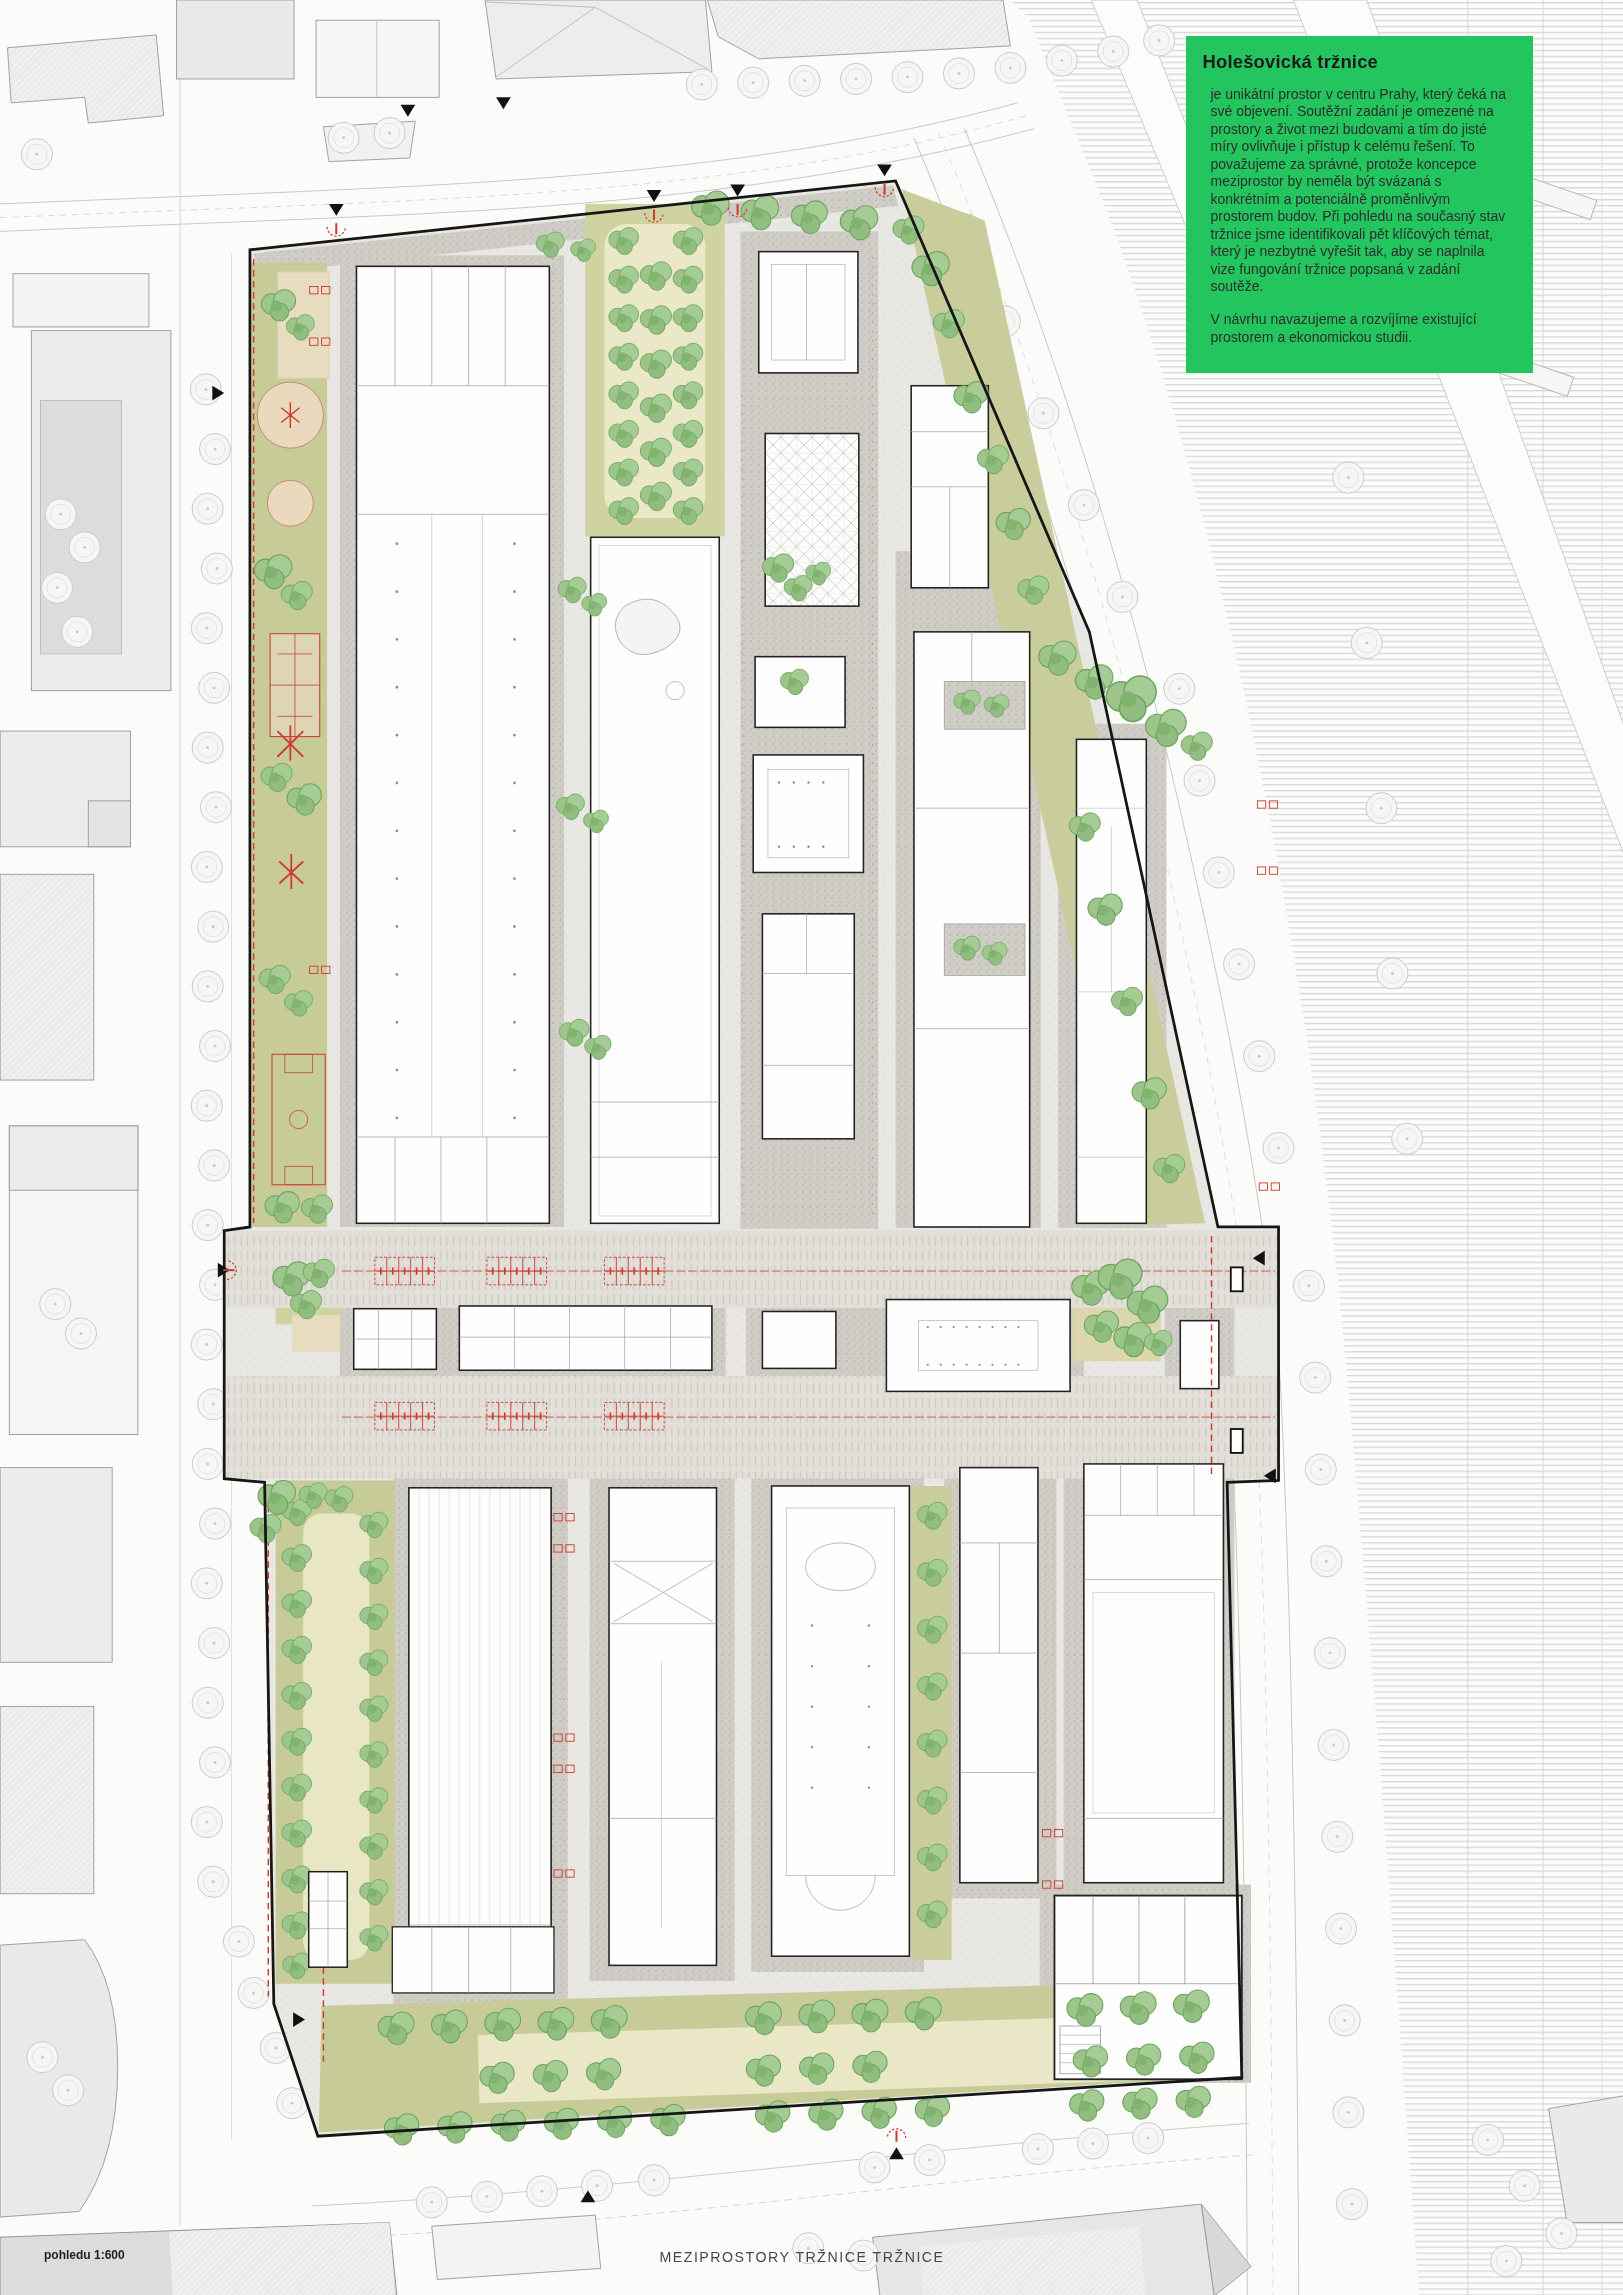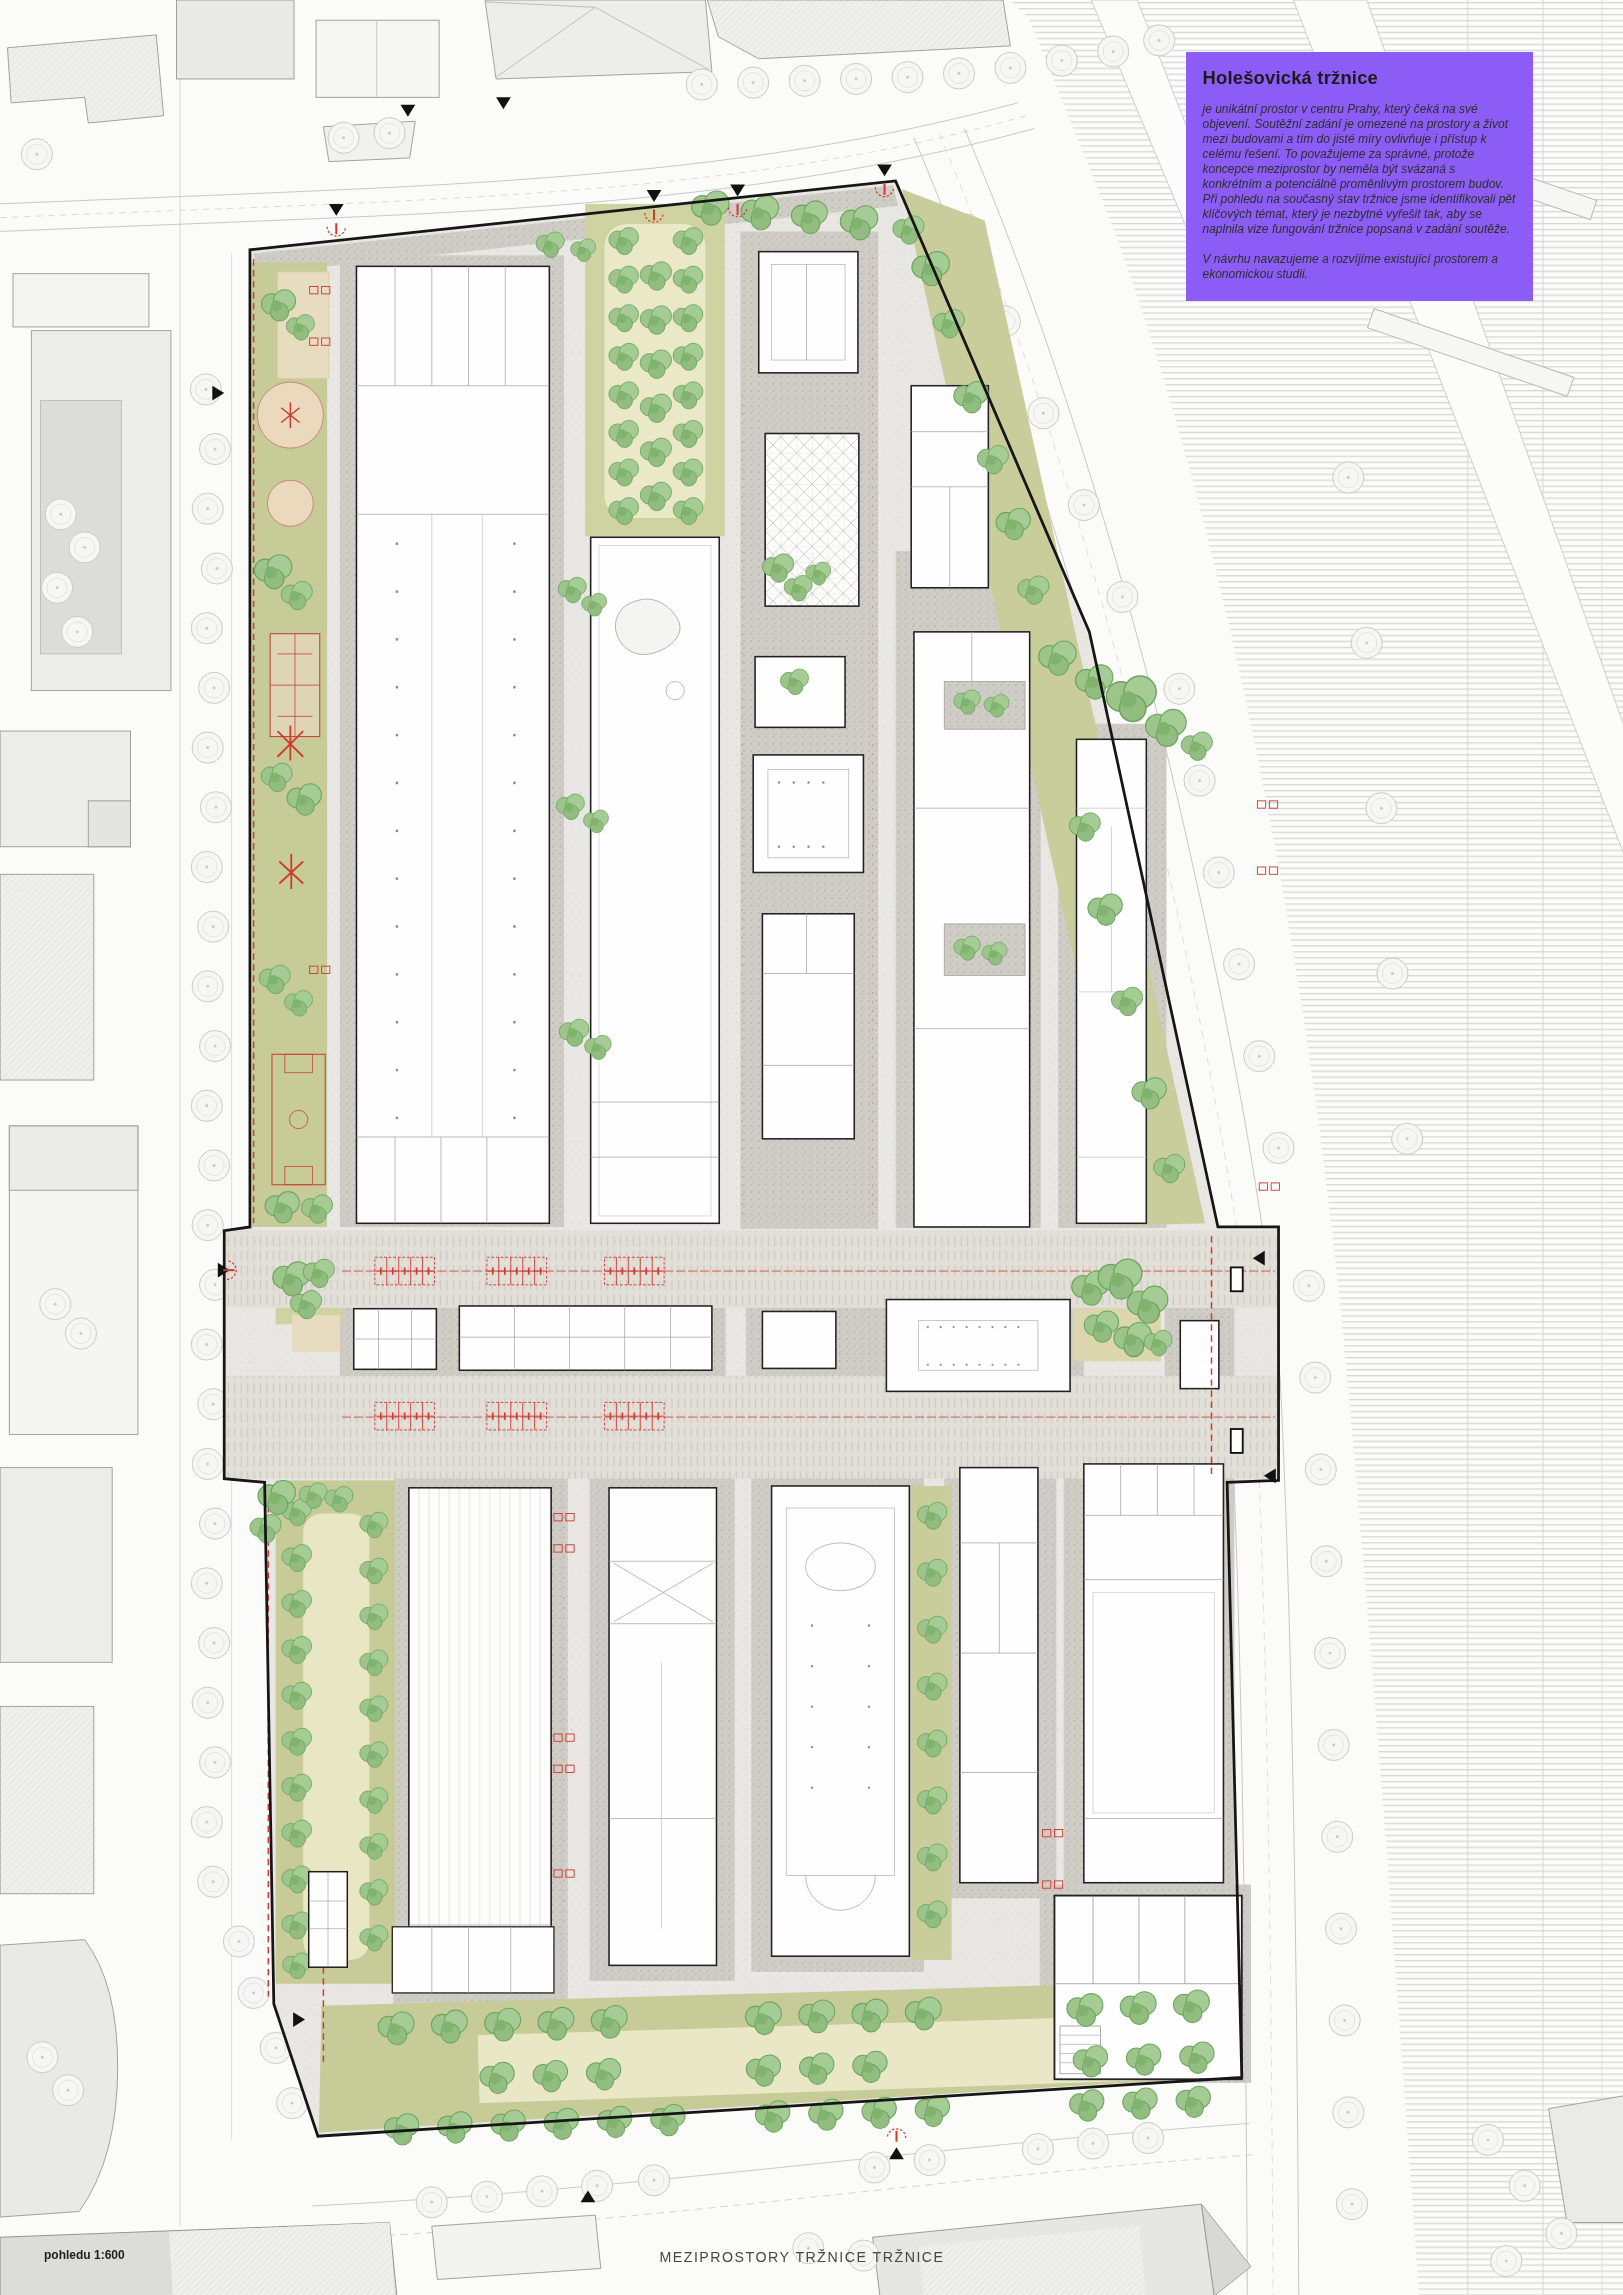--- a/index.html
+++ b/index.html
@@ -1,21 +1,21 @@
 <!DOCTYPE html>
 <html style="font-size:14.7px"><head>
 <meta charset="utf-8">
 <style>
   html,body{margin:0;padding:0;background:#ffffff;}
   body{font-family:"Liberation Sans", sans-serif;}
   .board{position:relative;width:1624px;height:2296px;background:#fbfbfa;overflow:hidden;}
   .board svg{position:absolute;left:0;top:0;}
-  .text-card{position:absolute;left:1186px;top:52px;width:347px;background:#8b5cf6;padding:14.7px 16.5px 18.4px 16.5px;box-sizing:border-box;color:#2e2e2e;}
+  .text-card{position:absolute;left:1186px;top:36px;width:347px;background:#22c55e;padding:14.7px 16.5px 18.4px 16.5px;box-sizing:border-box;color:#2e2e2e;}
   .text-card h1{font-size:18.4px;margin:0 0 13px 0;color:#1b1b1b;letter-spacing:0.2px;}
-  .text-card p{font-size:12px;line-height:1.25;margin:0;font-style:italic;}
+  .text-card p{font-size:14px;line-height:1.25;margin:8px;}
   .text-card p + p{margin-top:15.6px;}
   .scale-label{position:absolute;left:44px;top:2248px;font-size:12px;font-weight:bold;color:#1f1f1f;}
   .drawing-title{position:absolute;left:802px;top:2249px;transform:translateX(-50%);font-size:14.2px;letter-spacing:1.5px;color:#474747;white-space:nowrap;}
 </style>
 </head>
 <body>
 
 <div class="board">
 <svg width="1624" height="2296" viewBox="0 0 1768 2500" xmlns="http://www.w3.org/2000/svg">
 <defs>

